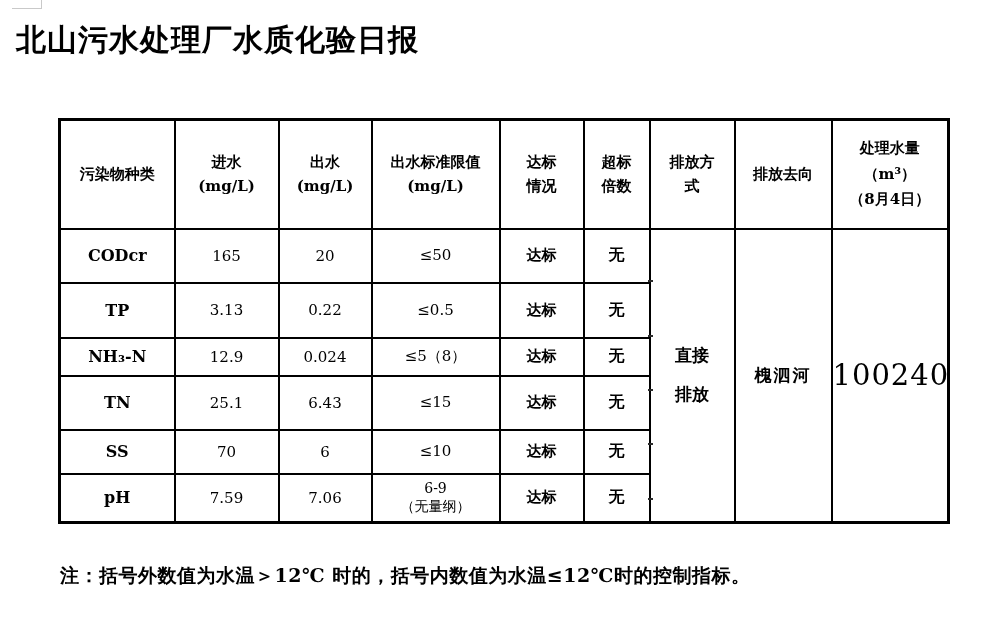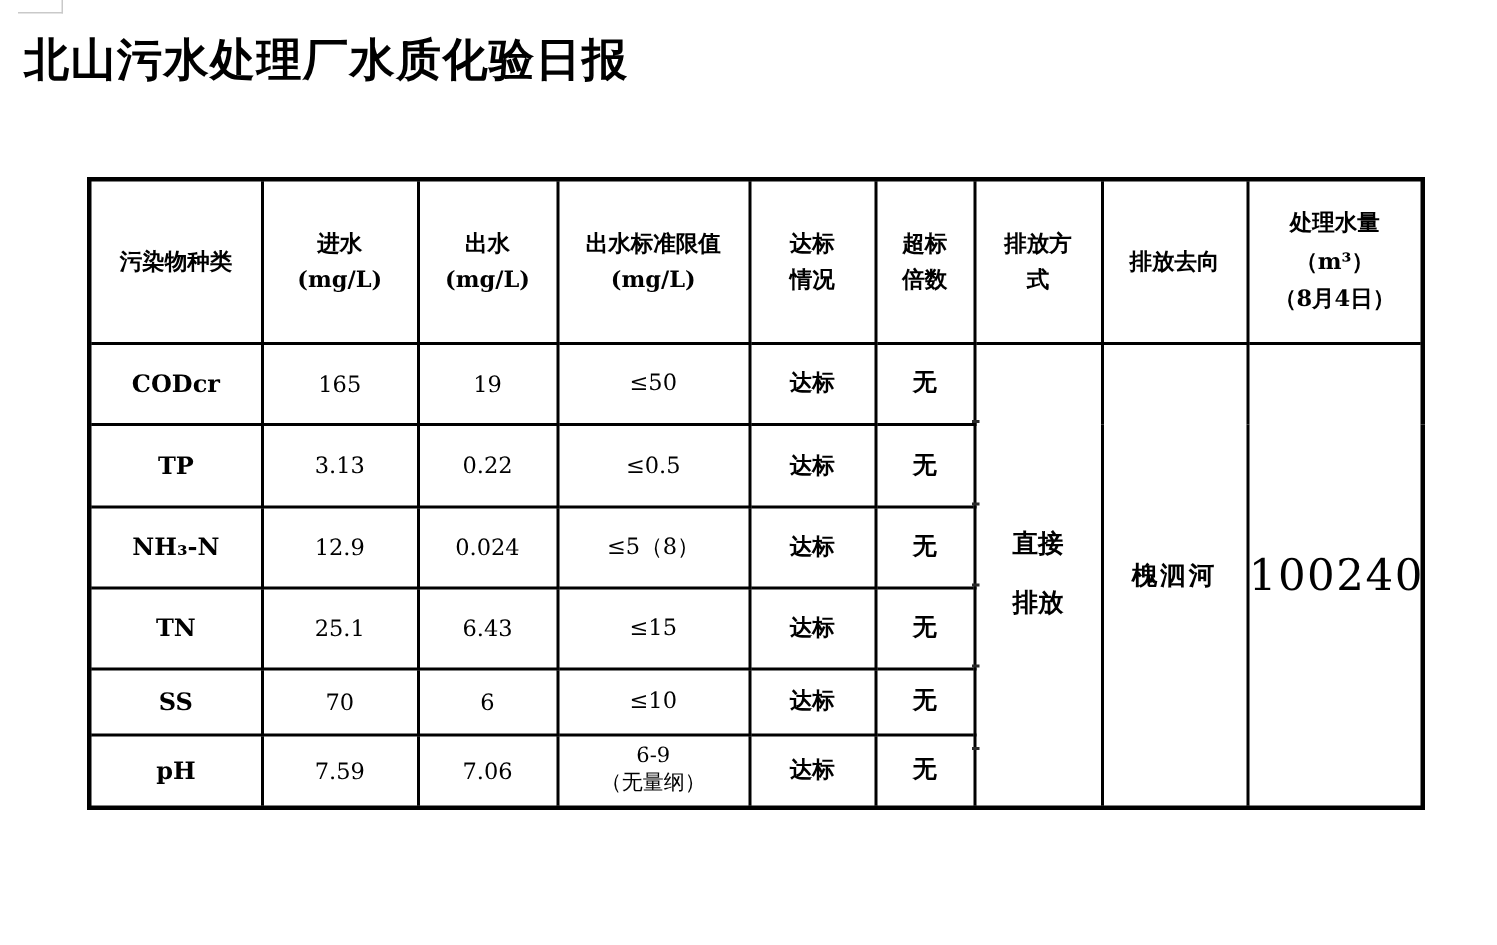--- a/index.html
+++ b/index.html
@@ -54,21 +54,21 @@
     vertical-align: middle;
     text-align: center;
     padding: 0;
     overflow: hidden;
   }
   .pre { white-space: pre-line; }
 
   thead tr { height: 109px; }
   tbody tr:nth-child(1) { height: 54px; }
   tbody tr:nth-child(2) { height: 55px; }
-  tbody tr:nth-child(3) { height: 54px; }
+  tbody tr:nth-child(3) { height: 38px; }
   tbody tr:nth-child(4) { height: 54px; }
   tbody tr:nth-child(5) { height: 44px; }
   tbody tr:nth-child(6) { height: 49px; }
 
   th { font-size: 15px; font-weight: bold; line-height: 1.65; }
   th.vol-head { font-size: 15px; line-height: 1.7; }
 
   td.param   { font-size: 16px; font-weight: bold; margin-top: 15px; }
   td.num     { font-size: 15px; font-weight: normal; }
   td.limit   { font-size: 15px; font-weight: normal; line-height: 1.25; }
@@ -138,21 +138,21 @@
         <th class="pre">排放去向</th>
         <th class="pre vol-head">处理水量
 （m³）
 （8月4日）</th>
       </tr>
     </thead>
     <tbody>
       <tr>
         <td class="param">CODcr</td>
         <td class="num">165</td>
-        <td class="num">19</td>
+        <td class="num">20</td>
         <td class="limit">≤50</td>
         <td class="status">达标</td>
         <td class="exceed">无</td>
         <td class="method pre" rowspan="6">直接
 排放</td>
         <td class="dest" rowspan="6">槐泗河</td>
         <td class="volume" rowspan="6">100240</td>
       </tr>
       <tr>
         <td class="param">TP</td>
@@ -197,14 +197,15 @@
       </tr>
     </tbody>
   </table>
 
   <div style="position:absolute; left:648px; top:280px;" class="tick"></div>
   <div style="position:absolute; left:648px; top:335px;" class="tick"></div>
   <div style="position:absolute; left:648px; top:389px;" class="tick"></div>
   <div style="position:absolute; left:648px; top:443px;" class="tick"></div>
   <div style="position:absolute; left:648px; top:498px;" class="tick"></div>
 
+  <div class="note">注：括号外数值为水温＞12℃ 时的，括号内数值为水温≤12℃时的控制指标。</div>
 
 </div>
 
 </body></html>

